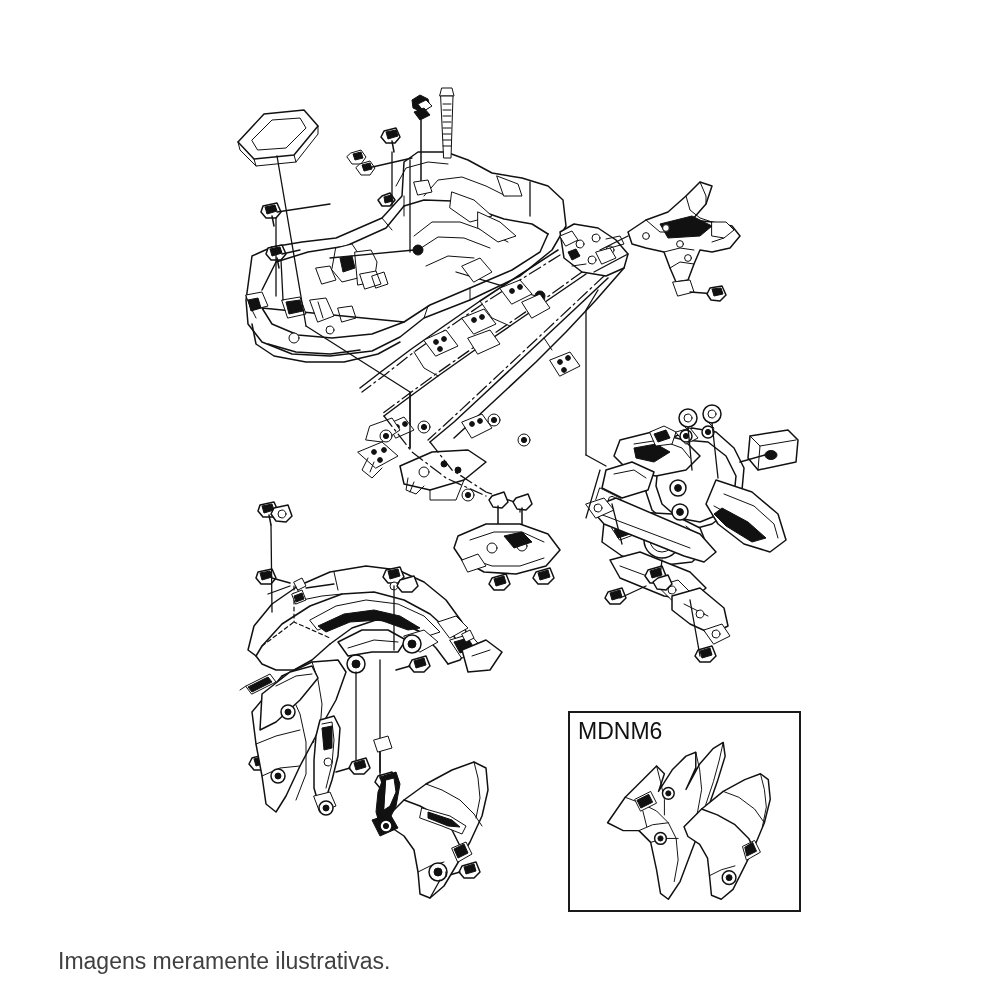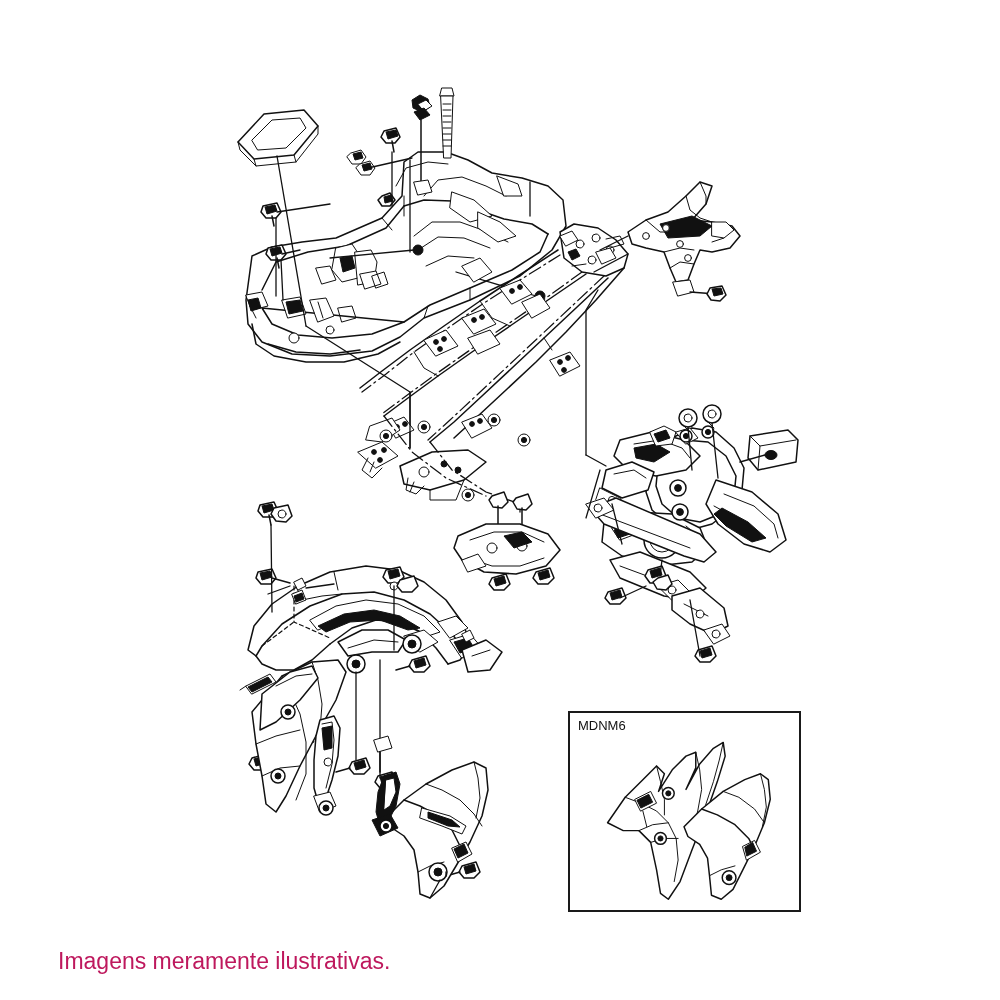--- a/index.html
+++ b/index.html
@@ -525,16 +525,16 @@
       <path class="ln" d="M134,98 L150,104 L168,114 L182,128 L190,144"></path>
       <path class="ln-t" d="M156,80 L172,86 L188,98 L198,112"></path>
       <path class="ln-t" d="M194,62 L198,78 L200,96 L196,116"></path>
       <path class="ln-t" d="M142,166 L154,160 L168,156"></path>
       <path class="fillw-t" d="M176,136 L188,130 L194,142 L180,150 Z"></path>
       <path class="fillk" d="M178,137 L186,132 L190,141 L180,146 Z"></path>
       <circle class="fillw" cx="162" cy="168" r="7"></circle>
         <circle class="fillk" cx="162" cy="168" r="3"></circle>
     </svg>
   </div>
-  <div id="inset-label" style="left: 578px; top: 718px; font-size: 13px; color: rgb(17, 17, 17);">MDNM6</div>
-
-  <div id="footer-note" style="left: 58px; top: 948px; font-size: 23px; color: #be185d;">Imagens meramente ilustrativas.</div>
+  <div id="inset-label" style="left: 578px; top: 718px; font-size: 23px; color: rgb(17, 17, 17);">MDNM6</div>
+
+  <div id="footer-note" style="left: 58px; top: 948px; font-size: 23px; color: #404040;">Imagens meramente ilustrativas.</div>
 </div>
 
 </body></html>

